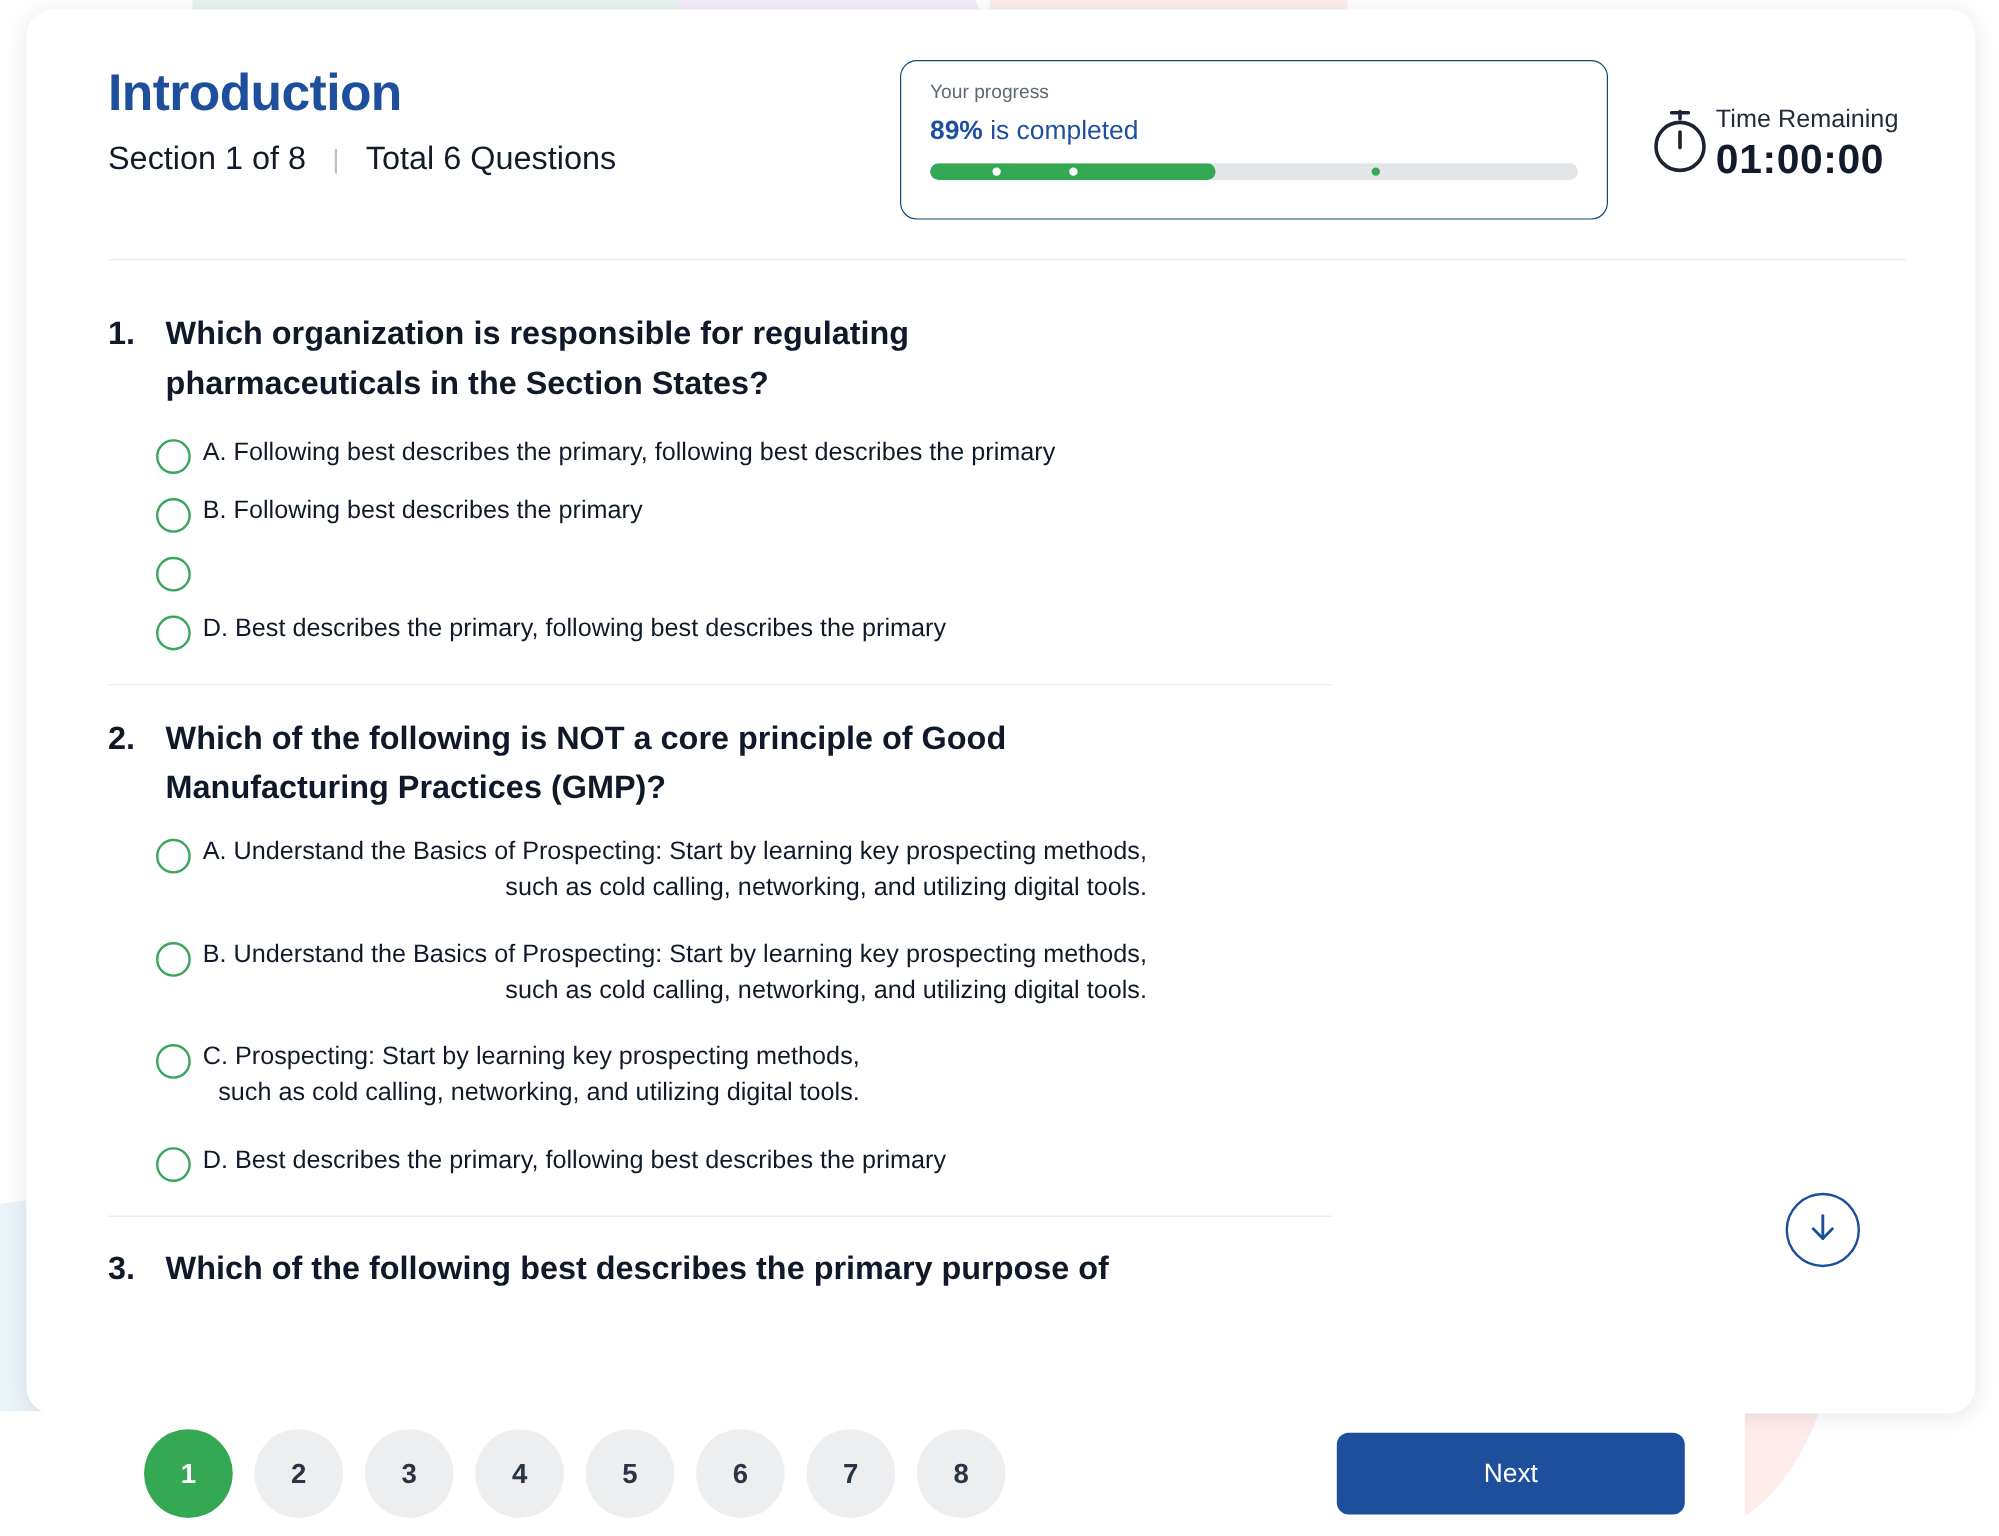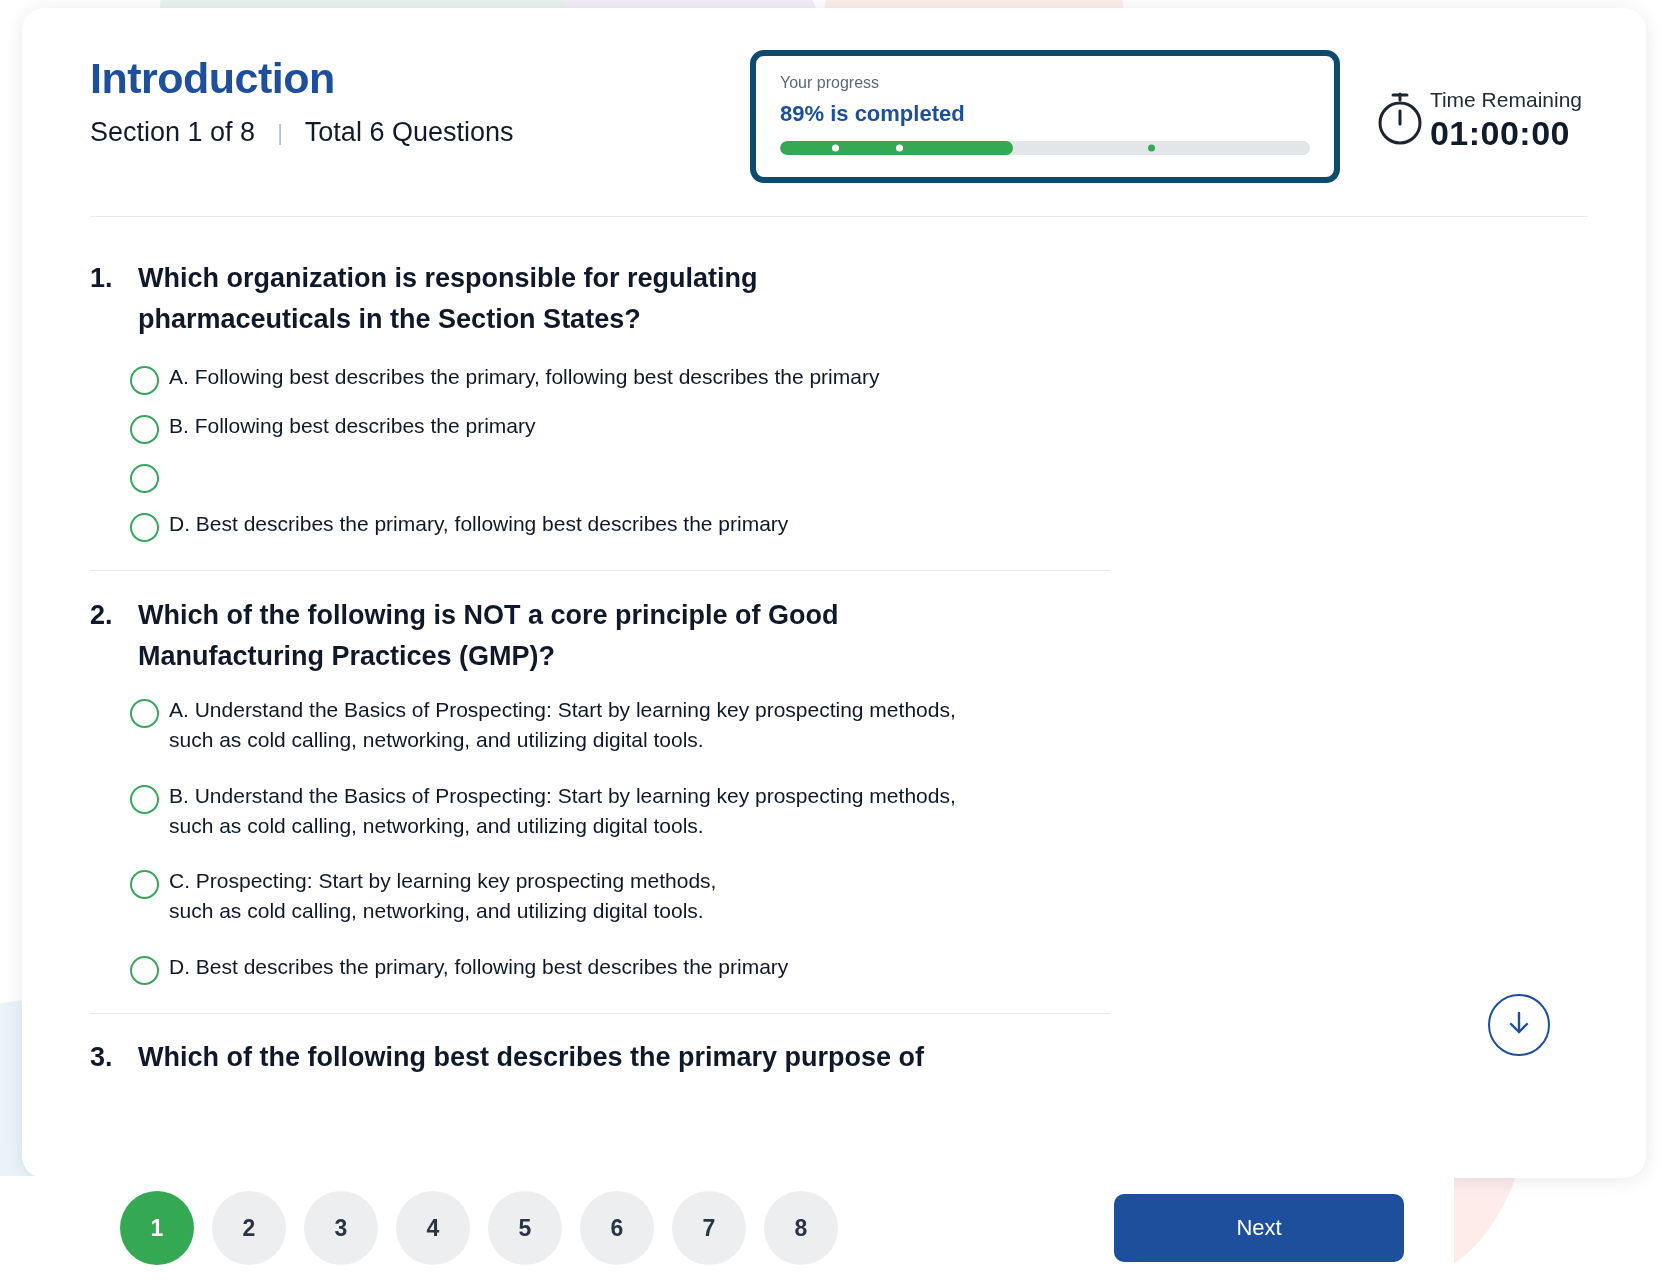--- a/index.html
+++ b/index.html
@@ -60,37 +60,37 @@
     font-weight: 500;
   }
   .subline .divider { color: #b9c0cb; font-size: 22px; }
 
   .progress-box {
     position: absolute;
     left: 728px;
     top: 42px;
     width: 590px;
     height: 133px;
-    border: 6px solid #0c4a6e;
+    border: 1px solid #0c4a6e;
     border-radius: 14px;
     padding: 18px 24px 0 24px;
     background: #fff;
   }
   .progress-label {
     font-size: 16px;
     color: #5d6875;
     font-weight: 500;
   }
   .progress-value {
     margin-top: 9px;
     font-size: 22px;
     color: #1d4f9c;
     font-weight: bold;
   }
-  .progress-value .pct-word { font-weight: 700; }
+  .progress-value .pct-word { font-weight: 400; }
   .progress-track {
     margin-top: 14px;
     position: relative;
     height: 14px;
     border-radius: 8px;
     background: #e3e6e9;
     overflow: hidden;
   }
   .progress-fill {
     position: absolute;
@@ -172,21 +172,21 @@
     line-height: 1.42;
     white-space: pre-line;
   }
   .q-rule {
     margin-top: 28px;
     height: 1px;
     background: #e7eaee;
     width: 1020px;
   }
   .question.tight .options { margin-top: 18px; }
-  .question.tight .option { margin-bottom: 26px; }
+  .question.tight .option { margin-bottom: 26px; text-align: right; }
 
   .clipped {
     margin-top: 28px;
     font-size: 27px;
     font-weight: bold;
     color: #10192a;
     display: flex;
     gap: 14px;
   }
 

